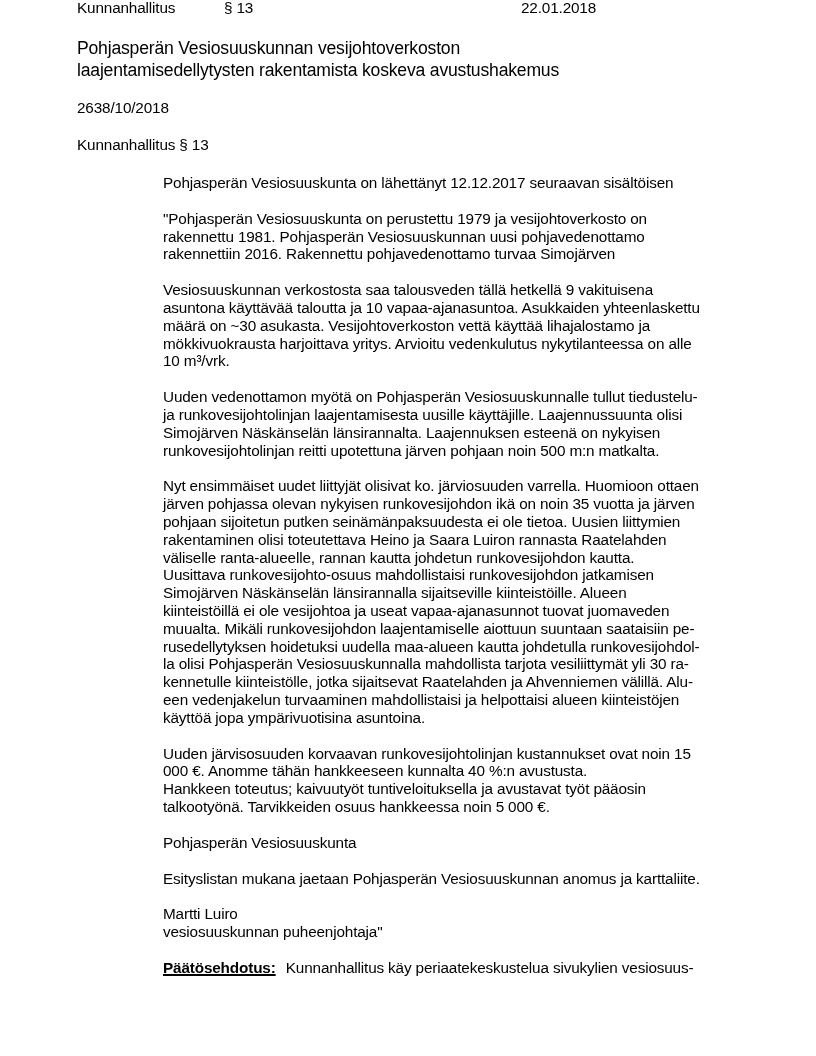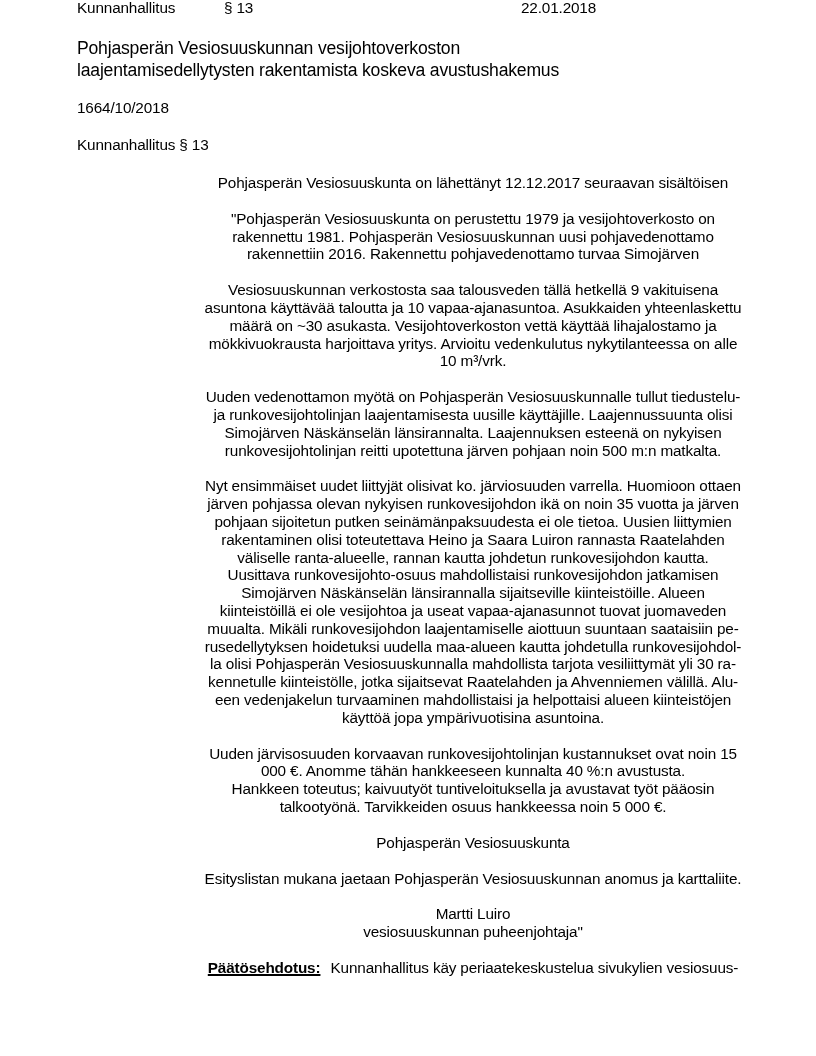--- a/index.html
+++ b/index.html
@@ -65,21 +65,20 @@
       top: 174px;
       left: 163px;
       width: 620px;
     }
     .para {
       margin: 0 0 18px 0;
     }
     .para .line {
       display: block;
       white-space: nowrap;
-      text-align: center;
     }
     .proposal-label {
       font-weight: bold;
       text-decoration: underline;
       text-decoration-thickness: 2px;
       margin-right: 6px;
     }
   </style>
 </head>
 <body>
@@ -88,21 +87,21 @@
   <span class="hdr-body">Kunnanhallitus</span>
   <span class="hdr-section">§ 13</span>
   <span class="hdr-date">22.01.2018</span>
 </div>
 
 <div class="title">
   <div>Pohjasperän Vesiosuuskunnan vesijohtoverkoston</div>
   <div>laajentamisedellytysten rakentamista koskeva avustushakemus</div>
 </div>
 
-<div class="docnum">1664/10/2018</div>
+<div class="docnum">2638/10/2018</div>
 
 <div class="section-ref">Kunnanhallitus § 13</div>
 
 <div class="content">
   <div id="paragraphs">
       <div class="para">
         <span class="line">Pohjasperän Vesiosuuskunta on lähettänyt 12.12.2017 seuraavan sisältöisen</span>
       </div>
       <div class="para">
         <span class="line">"Pohjasperän Vesiosuuskunta on perustettu 1979 ja vesijohtoverkosto on</span>

